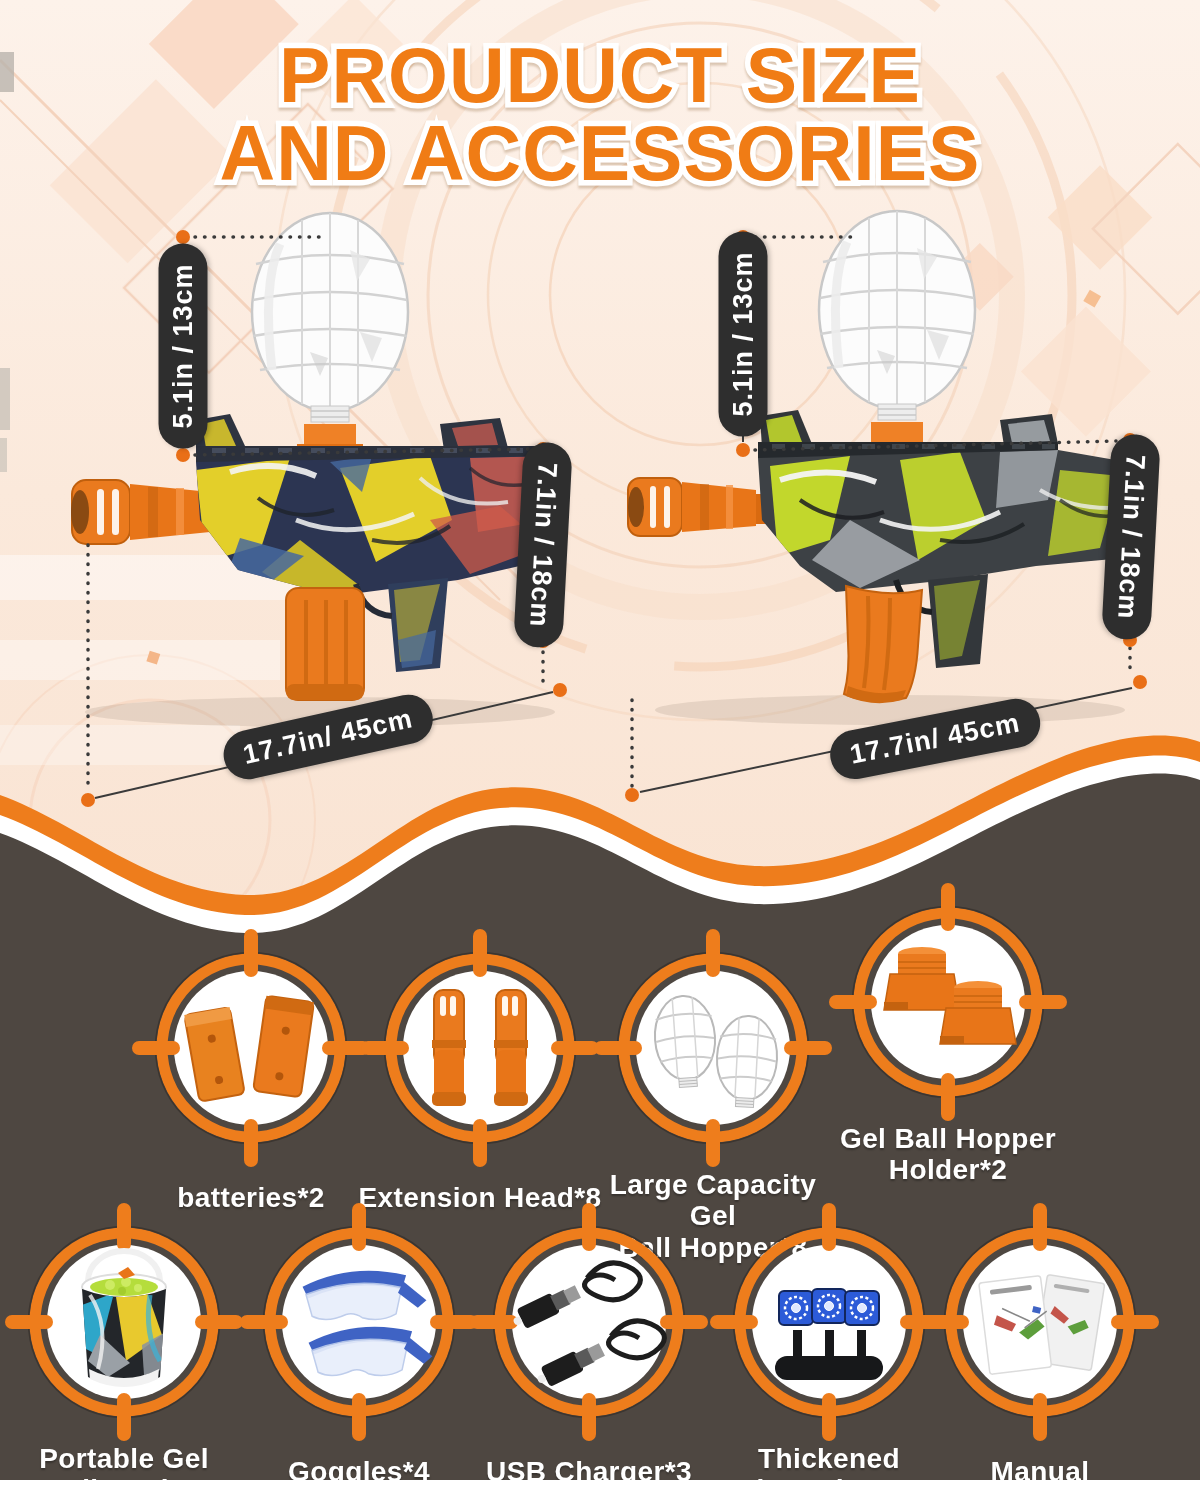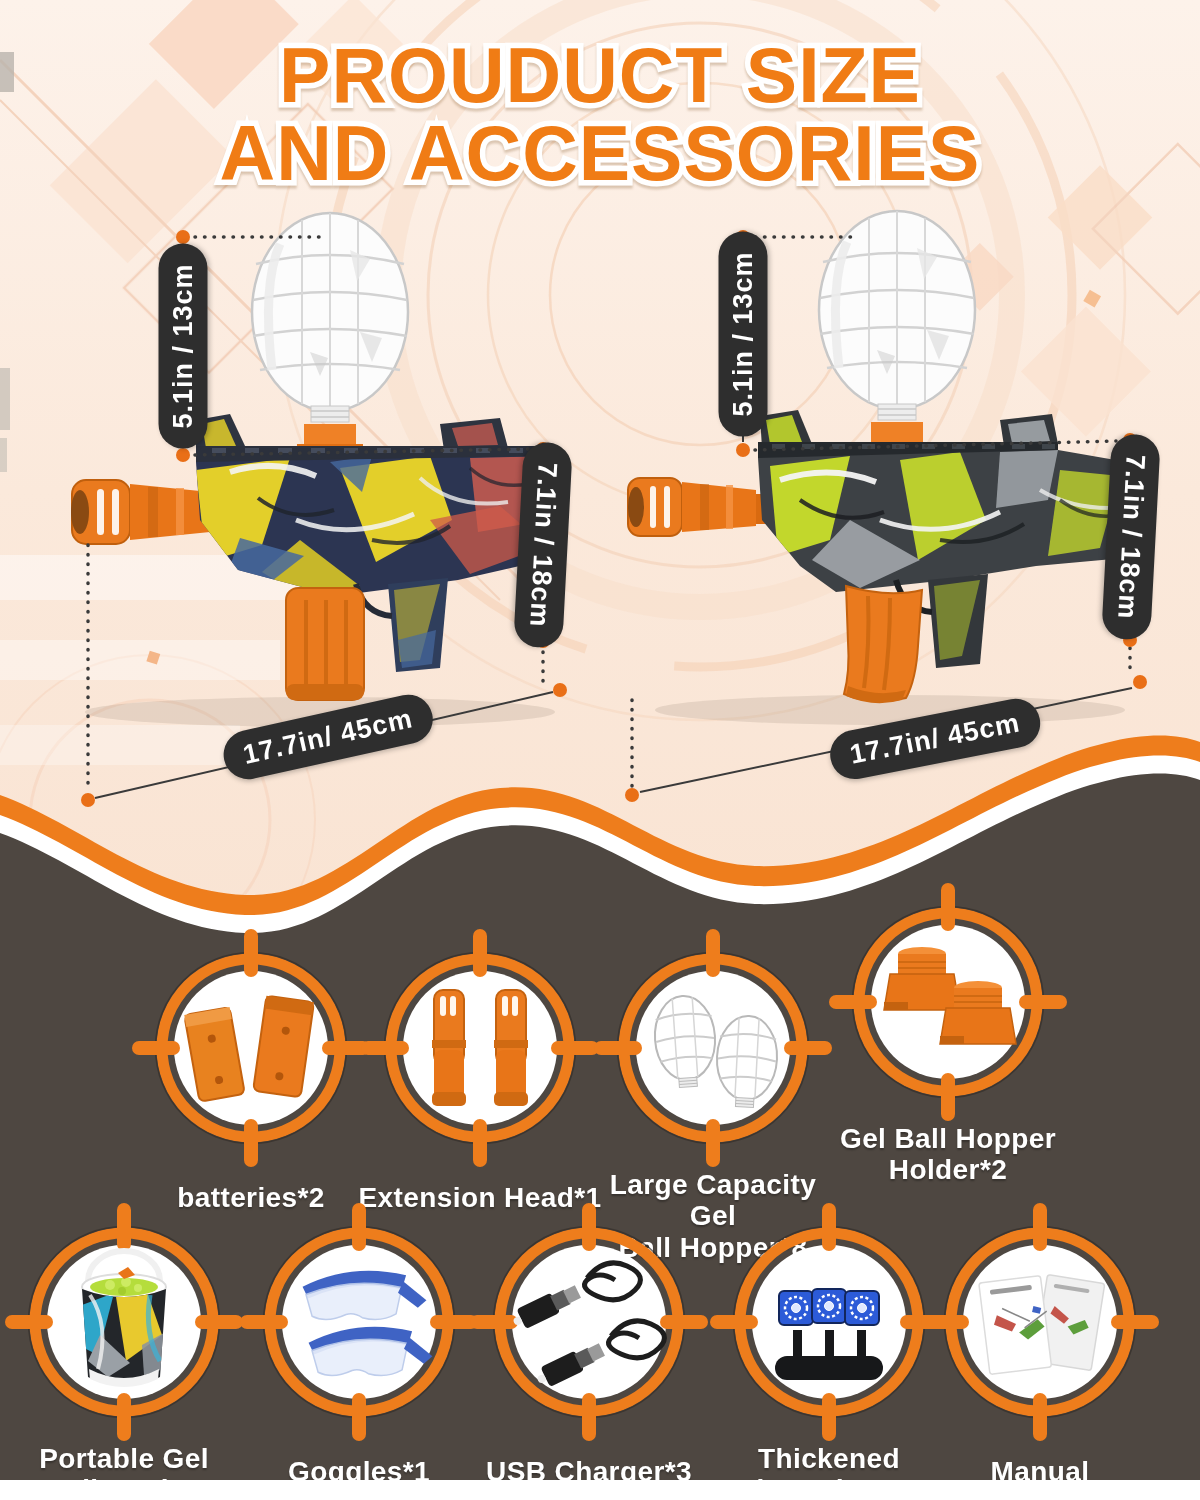--- a/index.html
+++ b/index.html
@@ -319,21 +319,21 @@
         <g transform="translate(62,0)">
             <rect x="-46" y="-58" width="30" height="74" rx="9" fill="#ea7a1e" stroke="#c4620f" stroke-width="2"></rect>
             <rect x="-40" y="-52" width="6" height="20" rx="3" fill="#fff7ee"></rect>
             <rect x="-30" y="-52" width="6" height="20" rx="3" fill="#fff7ee"></rect>
             <rect x="-48" y="-8" width="34" height="8" fill="#d06a12"></rect>
             <rect x="-46" y="2" width="30" height="54" rx="8" fill="#e87518"></rect>
             <rect x="-48" y="44" width="34" height="14" rx="5" fill="#d06a12"></rect>
           </g>
       </g>
     </svg>
-    <div class="acc-label">Extension Head*1</div>
+    <div class="acc-label">Extension Head*8</div>
   </div>
 
   <div class="acc" style="left:583px;top:929px">
     <svg width="260" height="240" viewBox="0 0 260 240">
       <g>
         <circle cx="130" cy="119" r="77" fill="#ffffff"></circle>
         <circle cx="130" cy="119" r="89" fill="none" stroke="#ee7d1c" stroke-width="11"></circle>
         <circle cx="130" cy="119" r="95.5" fill="none" stroke="#332e29" stroke-width="1.5" opacity=".7"></circle>
         <g fill="#ee7d1c">
             <rect x="123" y="0" width="14" height="48" rx="7"></rect>
@@ -454,21 +454,21 @@
           <path d="M-49,-2 q47,-16 96,-2 l-7,26 q-16,8 -34,2 q-8,-6 -16,-4 q-20,8 -34,0 Z" fill="#e8eefb" opacity=".92" stroke="#b9c9ea" stroke-width="1.5"></path>
           <path d="M49,-10 l22,20 l-9,7 l-19,-16 Z" fill="#3f63c4"></path>
         </g>
         <g transform="translate(4,28) rotate(-3)">
           <path d="M-52,-10 q50,-22 104,-6 l-5,14 q-48,-14 -94,4 Z" fill="#3f63c4"></path>
           <path d="M-49,-2 q47,-16 96,-2 l-7,26 q-16,8 -34,2 q-8,-6 -16,-4 q-20,8 -34,0 Z" fill="#e8eefb" opacity=".92" stroke="#b9c9ea" stroke-width="1.5"></path>
           <path d="M49,-10 l22,20 l-9,7 l-19,-16 Z" fill="#3f63c4"></path>
         </g>
       </g>
     </svg>
-    <div class="acc-label">Goggles*1</div>
+    <div class="acc-label">Goggles*4</div>
   </div>
 
   <div class="acc" style="left:459px;top:1203px">
     <svg width="260" height="240" viewBox="0 0 260 240">
       <g>
         <circle cx="130" cy="119" r="77" fill="#ffffff"></circle>
         <circle cx="130" cy="119" r="89" fill="none" stroke="#ee7d1c" stroke-width="11"></circle>
         <circle cx="130" cy="119" r="95.5" fill="none" stroke="#332e29" stroke-width="1.5" opacity=".7"></circle>
         <g fill="#ee7d1c">
             <rect x="123" y="0" width="14" height="48" rx="7"></rect>

